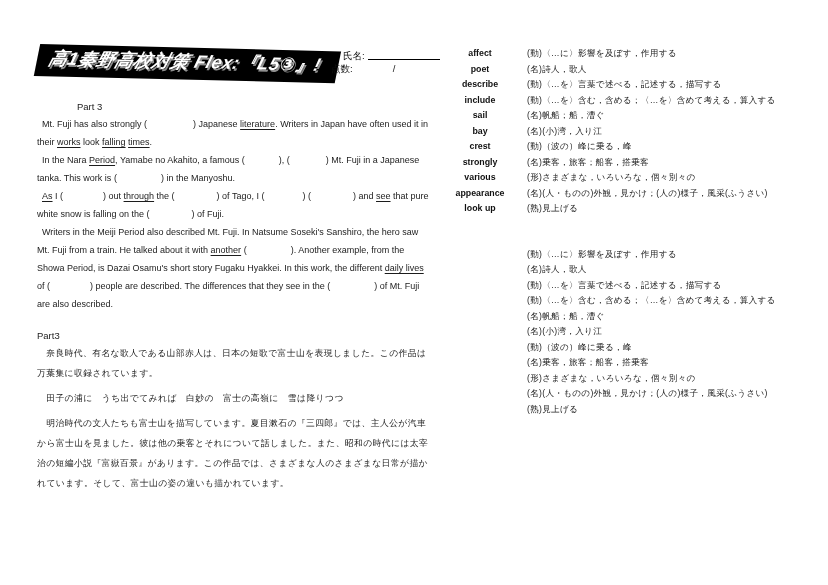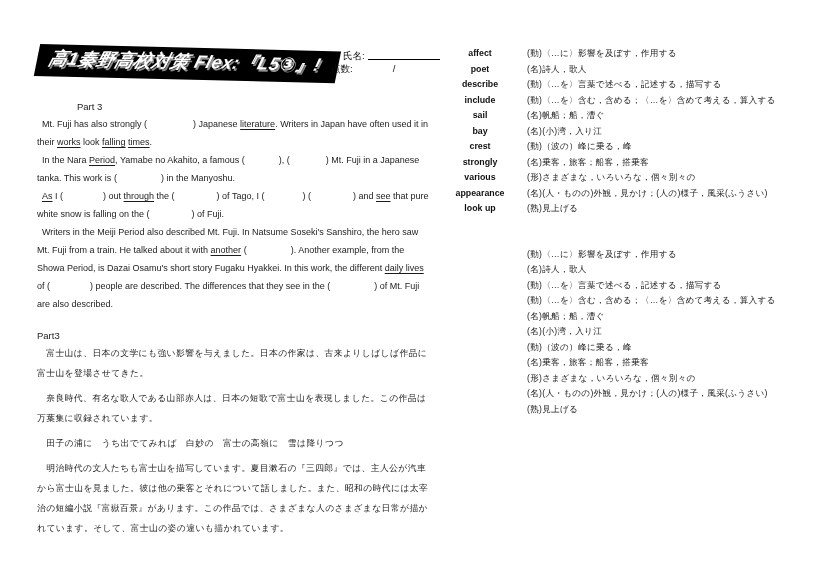--- a/index.html
+++ b/index.html
@@ -106,21 +106,20 @@
     <div class="en-passage">
       <p class="para"><span>  Mt. Fuji has also strongly </span><span class="blank">(<span class="gap" style="width: 46px;"></span>)</span><span> Japanese </span><span class="u">literature</span><span>. Writers in Japan have often used it in their </span><span class="u">works</span><span> look </span><span class="u">falling</span><span> </span><span class="u">times</span><span>.</span></p>
       <p class="para"><span>  In the Nara </span><span class="u">Period</span><span>, Yamabe no Akahito, a famous </span><span class="blank">(<span class="gap" style="width: 34px;"></span>)</span><span>, </span><span class="blank">(<span class="gap" style="width: 36px;"></span>)</span><span> Mt. Fuji in a Japanese tanka. This work is </span><span class="blank">(<span class="gap" style="width: 44px;"></span>)</span><span> in the Manyoshu.</span></p>
       <p class="para"><span>  </span><span class="u">As</span><span> I </span><span class="blank">(<span class="gap" style="width: 40px;"></span>)</span><span> out </span><span class="u">through</span><span> the </span><span class="blank">(<span class="gap" style="width: 42px;"></span>)</span><span> of Tago, I </span><span class="blank">(<span class="gap" style="width: 38px;"></span>)</span><span> </span><span class="blank">(<span class="gap" style="width: 42px;"></span>)</span><span> and </span><span class="u">see</span><span> that pure white snow is falling on the </span><span class="blank">(<span class="gap" style="width: 42px;"></span>)</span><span> of Fuji.</span></p>
       <p class="para"><span>  Writers in the Meiji Period also described Mt. Fuji. In Natsume Soseki's Sanshiro, the hero saw Mt. Fuji from a train. He talked about it with </span><span class="u">another</span><span> </span><span class="blank">(<span class="gap" style="width: 44px;"></span>)</span><span>. Another example, from the Showa Period, is Dazai Osamu's short story Fugaku Hyakkei. In this work, the different </span><span class="u">daily lives</span><span> of </span><span class="blank">(<span class="gap" style="width: 40px;"></span>)</span><span> people are described. The differences that they see in the </span><span class="blank">(<span class="gap" style="width: 44px;"></span>)</span><span> of Mt. Fuji are also described.</span></p>
     </div>
 
     <div class="jp-part-label">Part3</div>
 
     <div class="jp-passage">
-      <p class="jp-para">　富士山は、日本の文学にも強い影響を与えました。日本の作家は、古来よりしばしば作品に富士山を登場させてきた。</p>
       <p class="jp-para">　奈良時代、有名な歌人である山部赤人は、日本の短歌で富士山を表現しました。この作品は万葉集に収録されています。</p>
       <p class="jp-para">　田子の浦に　うち出でてみれば　白妙の　富士の高嶺に　雪は降りつつ</p>
       <p class="jp-para">　明治時代の文人たちも富士山を描写しています。夏目漱石の『三四郎』では、主人公が汽車から富士山を見ました。彼は他の乗客とそれについて話しました。また、昭和の時代には太宰治の短編小説『富嶽百景』があります。この作品では、さまざまな人のさまざまな日常が描かれています。そして、富士山の姿の違いも描かれています。</p>
     </div>
 
   </div>
 
   <div class="right-col">
 
     <div class="vocab-list">

